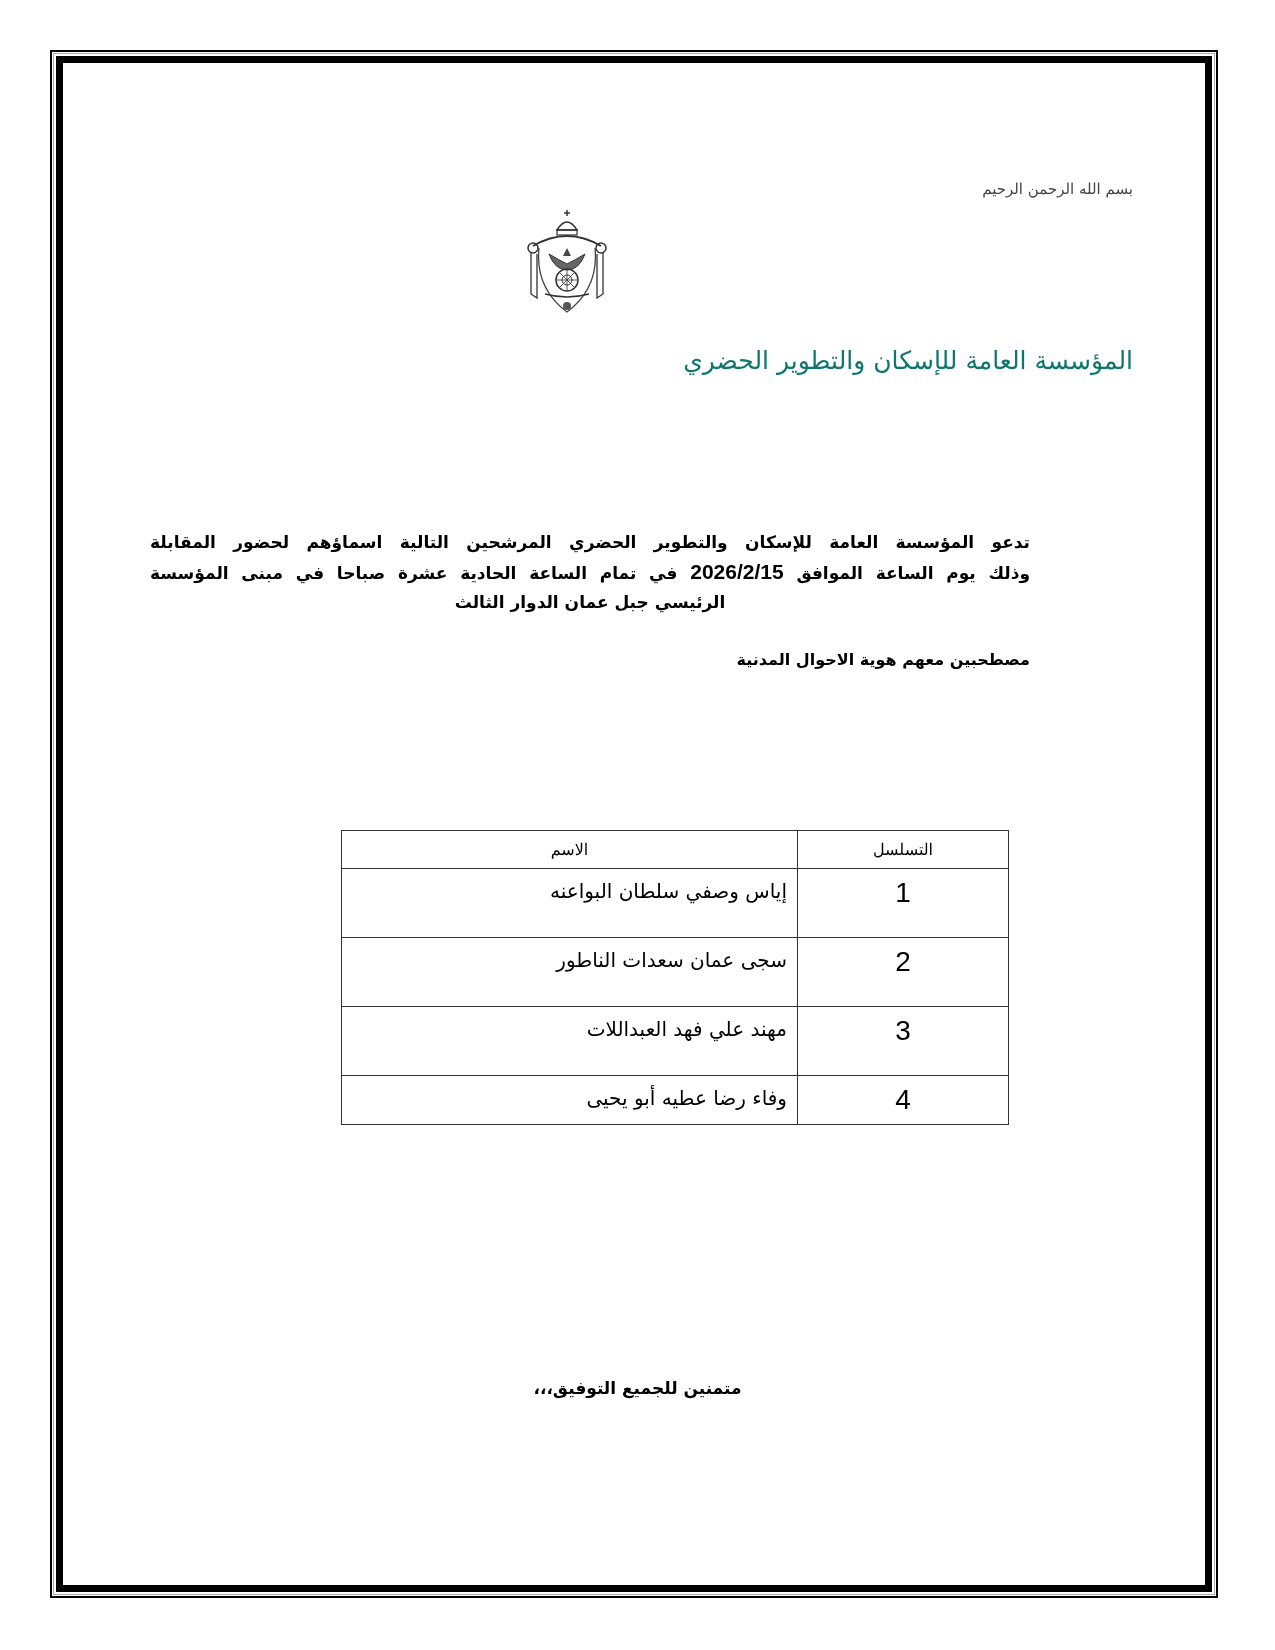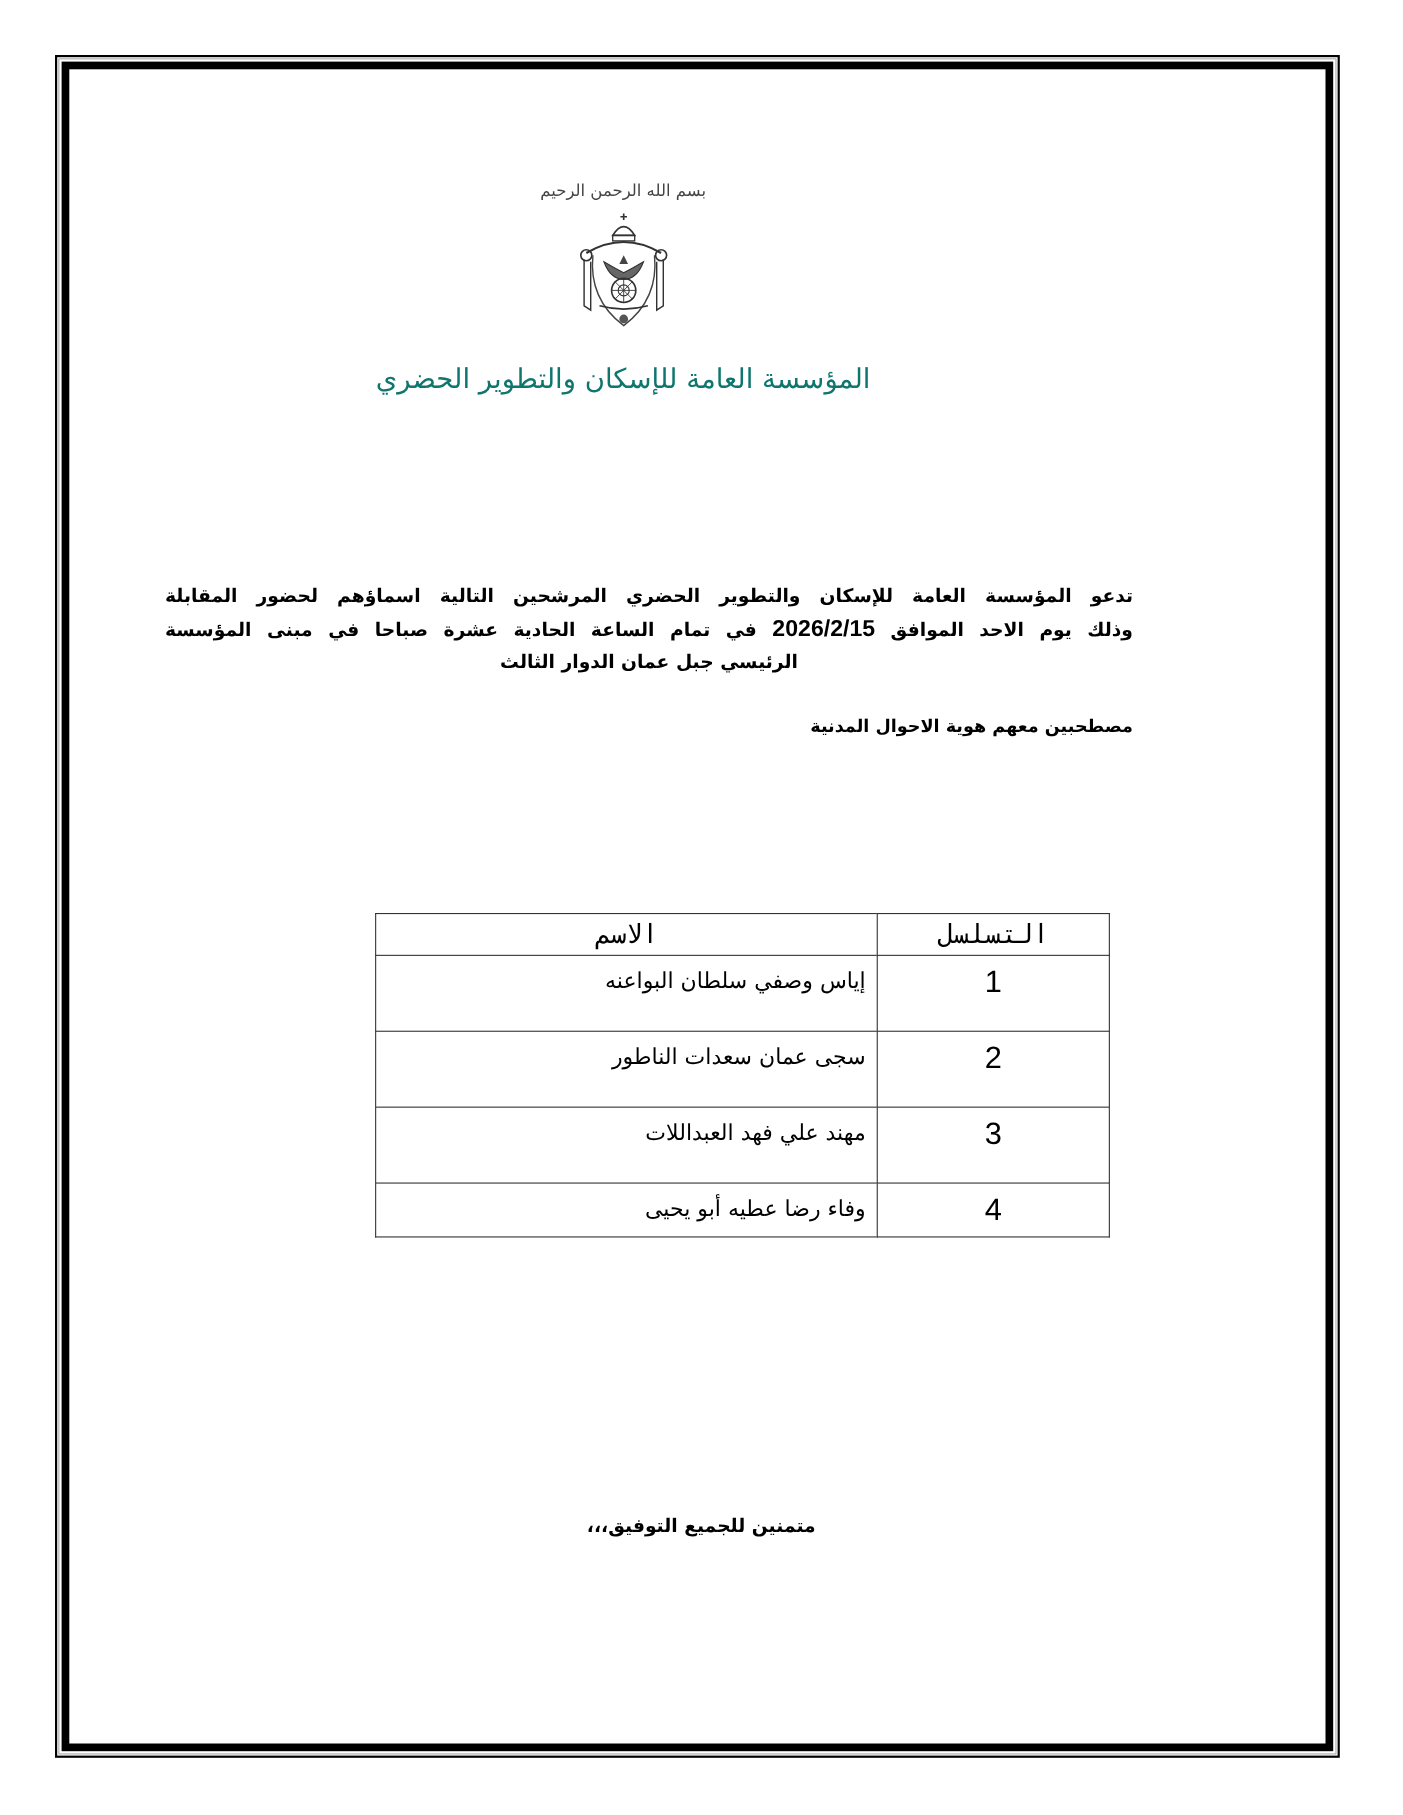--- a/index.html
+++ b/index.html
@@ -35,22 +35,21 @@
       left: 56px; top: 56px;
       width: 1156px; height: 1536px;
       border: 7px solid #000;
       box-sizing: border-box;
     }
 
     
     .header {
       position: absolute;
       left: 0; width: 1133px;
-      top: 164px;
-      text-align: center;
+      top: 180px;
     }
     .basmala {
       font-family: "DejaVu Serif", serif;
       font-size: 15px;
       color: #444;
       direction: rtl;
       letter-spacing: 1px;
     }
     .crest {
       display: block;
@@ -113,23 +112,23 @@
       direction: rtl;
       font-family: "DejaVu Sans", sans-serif;
     }
     .candidates-table th,
     .candidates-table td {
       border: 1.5px solid #333;
       padding: 0 10px;
     }
     .candidates-table th {
       font-weight: normal;
-      font-size: 24px;
+      font-size: 16px;
       height: 37px;
-      font-family: Liberation Mono, monospace;
+      font-family: Liberation Serif, serif;
       margin-top: 48px;
     }
     .candidates-table th.col-seq { width: 190px; text-align: center; }
     .candidates-table th.col-name { text-align: center; }
     .candidates-table td {
       height: 58px;
       vertical-align: top;
       font-weight: normal;
     }
     .candidates-table td.seq {
@@ -190,21 +189,21 @@
     <line x1="56" y1="64" x2="40" y2="80" stroke="#333" stroke-width="0.8"></line>
 
     <path d="M26 86 Q48 92 70 86" fill="none" stroke="#333" stroke-width="1.5"></path>
     <circle cx="48" cy="98" r="4" fill="#555"></circle>
   </svg>
   <div class="org-calligraphy">المؤسسة العامة للإسكان والتطوير الحضري</div>
 </div>
 
 <div class="body-text intro">
   <span class="line justify">تدعو المؤسسة العامة للإسكان والتطوير الحضري المرشحين التالية اسماؤهم لحضور المقابلة</span>
-  <span class="line justify"><span>وذلك يوم الاحد الموافق </span><span class="date" dir="ltr">2026/2/15</span><span> في تمام الساعة الحادية عشرة صباحا في مبنى المؤسسة</span></span>
+  <span class="line justify"><span>وذلك يوم الساعة الموافق </span><span class="date" dir="ltr">2026/2/15</span><span> في تمام الساعة الحادية عشرة صباحا في مبنى المؤسسة</span></span>
   <span class="line">الرئيسي جبل عمان الدوار الثالث</span>
 </div>
 
 <div class="body-text documents-note">مصطحبين معهم هوية الاحوال المدنية</div>
 
 <table class="candidates-table">
   <thead>
     <tr>
       <th class="col-seq">التسلسل</th>
       <th class="col-name">الاسم</th>

